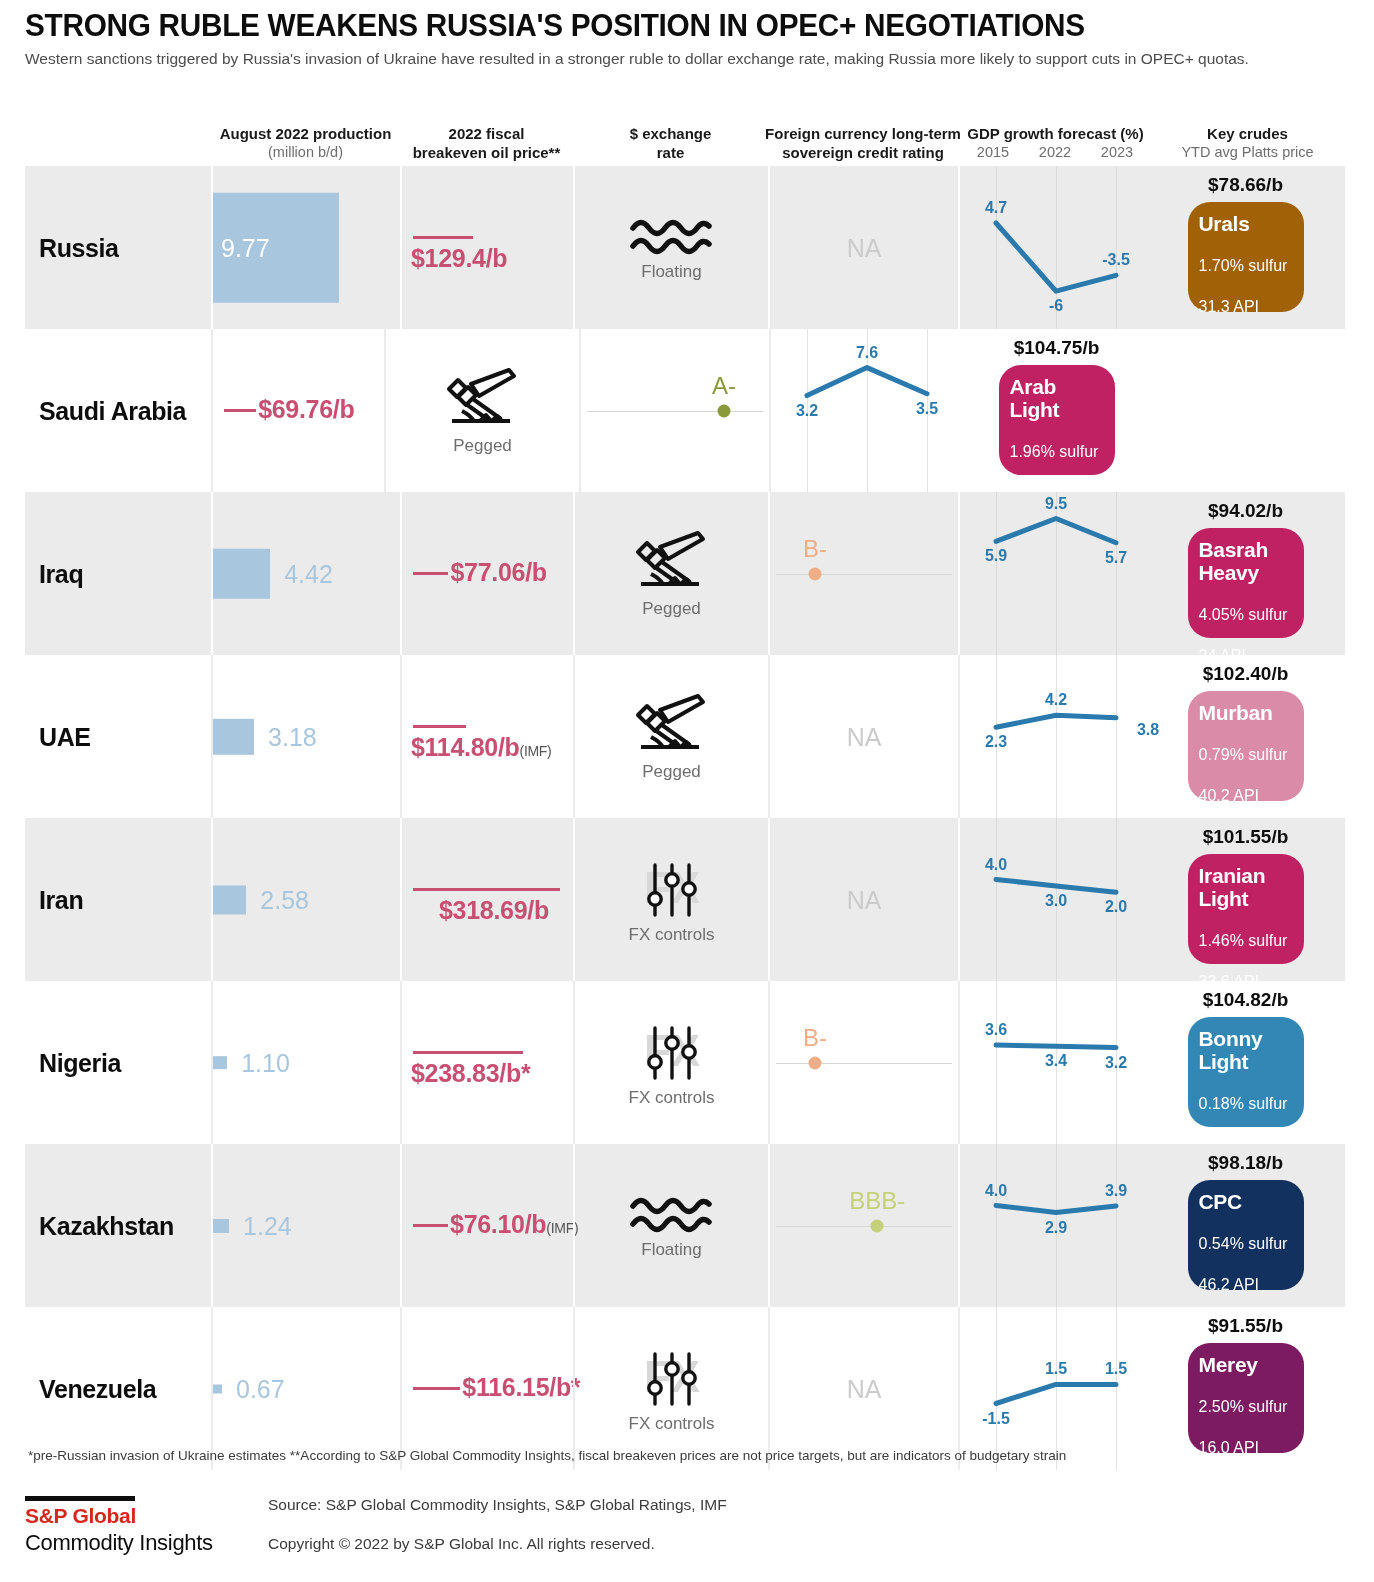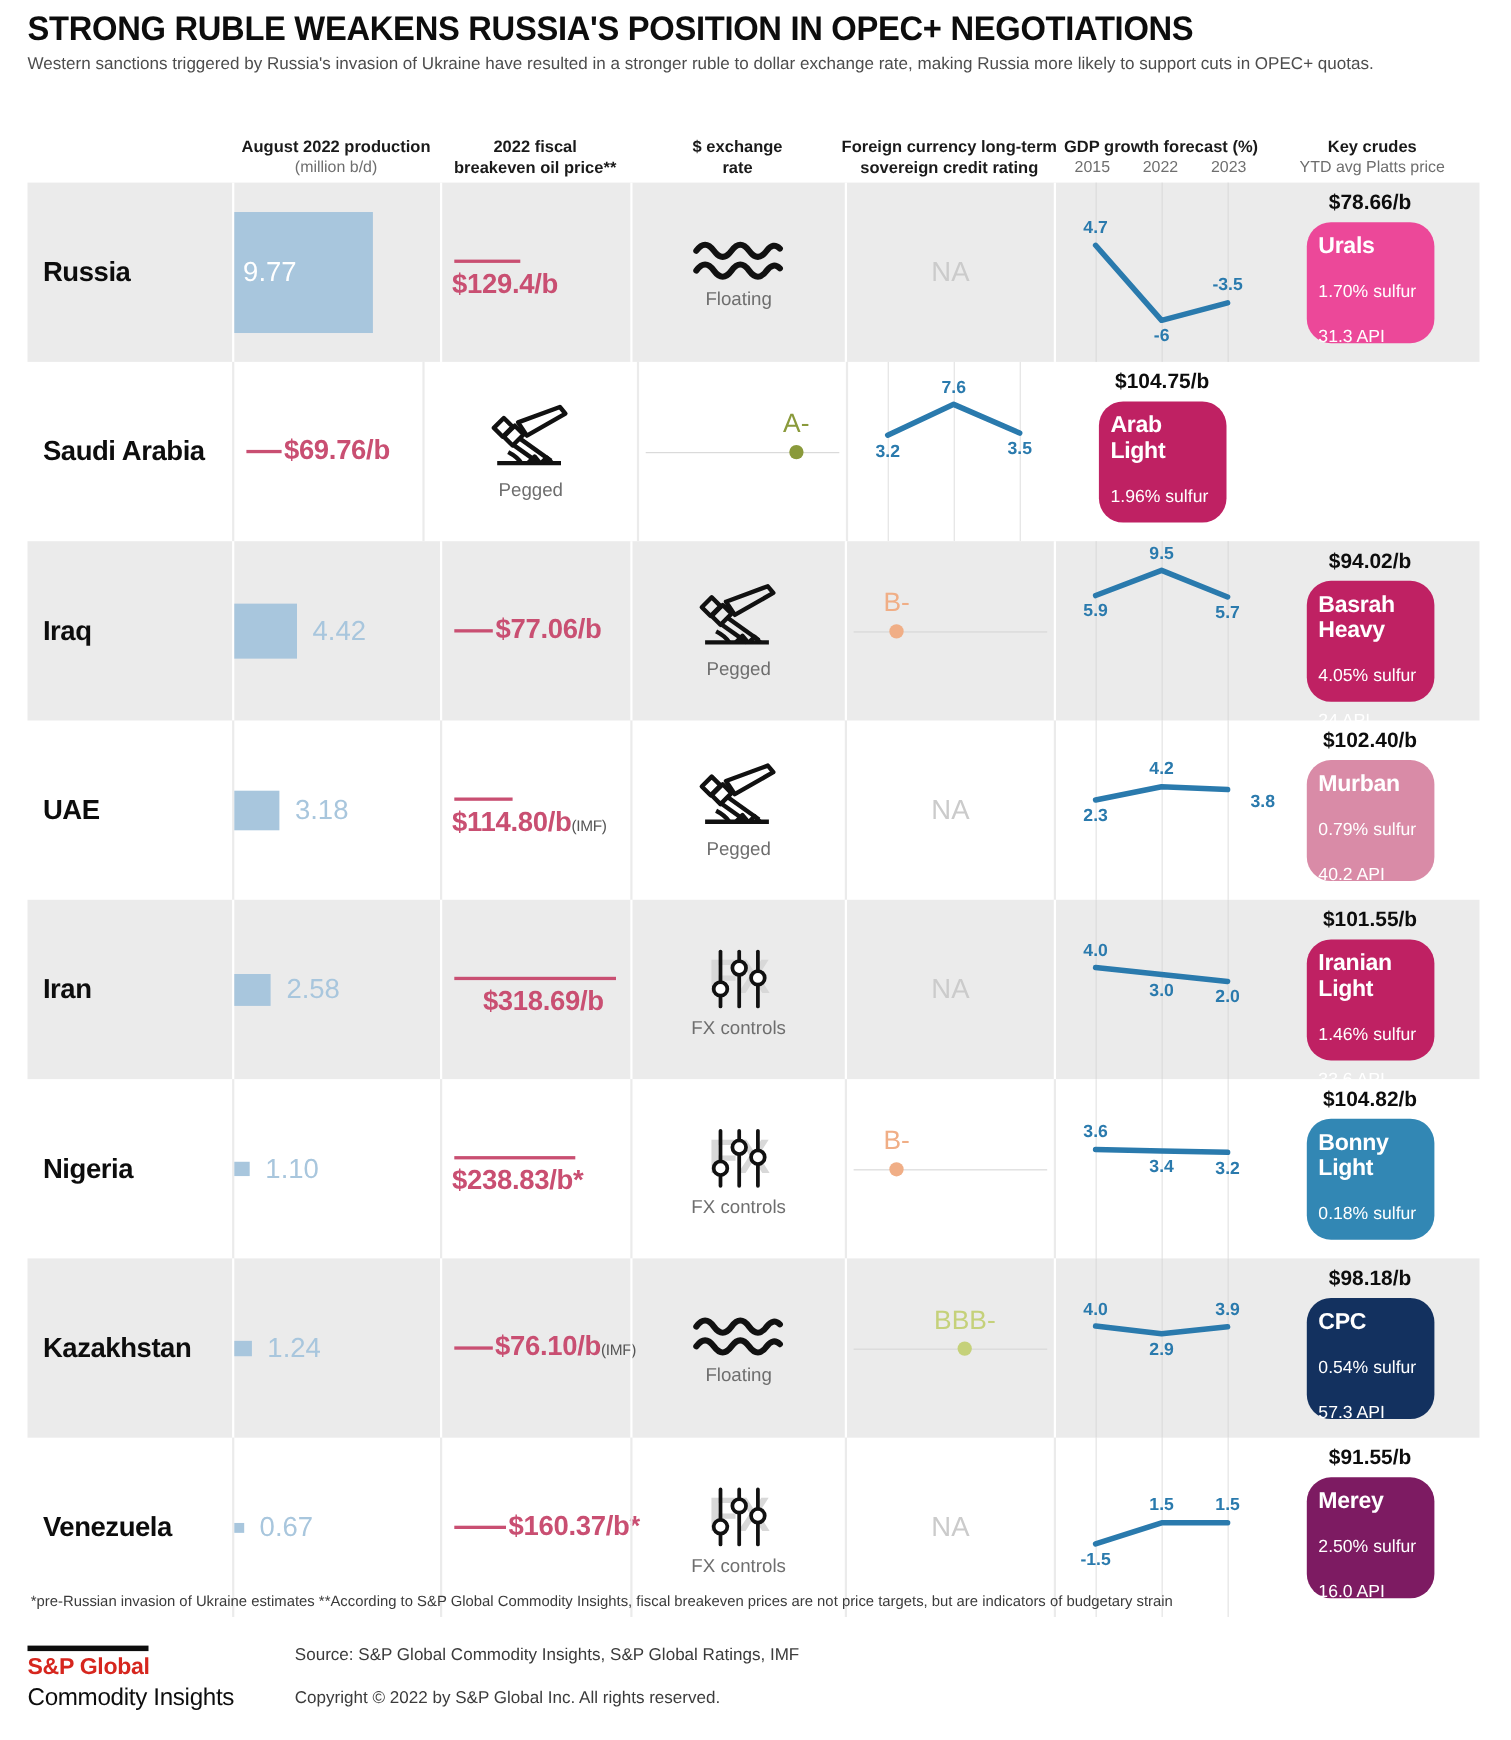--- a/index.html
+++ b/index.html
@@ -229,21 +229,21 @@
         <polyline points="36,57.0 96,125.2 156,109.3" fill="none" stroke="#2a7aad" stroke-width="5" stroke-linecap="round" stroke-linejoin="round"></polyline>
       </svg>
       <div class="gdplbl" style="left:36px;top:33.0px;">4.7</div>
             <div class="gdplbl" style="left:96px;top:131.2px;">-6</div>
             <div class="gdplbl" style="left:156px;top:85.3px;">-3.5</div>
     </div>
         </div>
         <div class="cell c-crude">
           <div class="crudewrap">
       <div class="crudeprice">$78.66/b</div>
-      <div class="crudebox" style="background:#ec4899;">
+      <div class="crudebox" style="background:#a16207;">
         <div class="crudename">Urals</div>
         <div class="crudedet">1.70% sulfur</div>
         <div class="crudedet">31.3 API</div>
       </div>
     </div>
         </div>
       </div>
       <div class="row">
         <div class="cell c-name">
           <div class="country">Saudi Arabia</div>
@@ -599,39 +599,39 @@
             <div class="gdplbl" style="left:96px;top:74.5px;">2.9</div>
             <div class="gdplbl" style="left:156px;top:38.1px;">3.9</div>
     </div>
         </div>
         <div class="cell c-crude">
           <div class="crudewrap">
       <div class="crudeprice">$98.18/b</div>
       <div class="crudebox" style="background:#13315f;">
         <div class="crudename">CPC</div>
         <div class="crudedet">0.54% sulfur</div>
-        <div class="crudedet">57.3 API</div>
+        <div class="crudedet">46.2 API</div>
       </div>
     </div>
         </div>
       </div>
       <div class="row">
         <div class="cell c-name">
           <div class="country">Venezuela</div>
         </div>
         <div class="cell c-prod">
           <div class="prodwrap">
       <div class="prodbar" style="width:9px;height:9px;"></div>
       <div class="prodval outside" style="left:23px;">0.67</div>
     </div>
         </div>
         <div class="cell c-break">
           <div class="bewrap">
         <div class="beline" style="left:11px;top:80px;width:47.345696969696974px;"></div>
-        <div class="betext" style="left:60.345696969696974px;top:66px;">$160.37/b*</div>
+        <div class="betext" style="left:60.345696969696974px;top:66px;">$116.15/b*</div>
       </div>
         </div>
         <div class="cell c-fx">
           <div class="fxwrap">
       <svg width="86" height="68" viewBox="0 0 86 68">
     <text x="43" y="48" font-family="Liberation Sans, sans-serif" font-size="44" font-weight="700" fill="#d8d8d8" text-anchor="middle">FX</text>
     <g stroke="#111" stroke-width="3.4" fill="none" stroke-linecap="round">
       <line x1="26" y1="10" x2="26" y2="60"></line>
       <line x1="43" y1="10" x2="43" y2="60"></line>
       <line x1="60" y1="10" x2="60" y2="60"></line>

